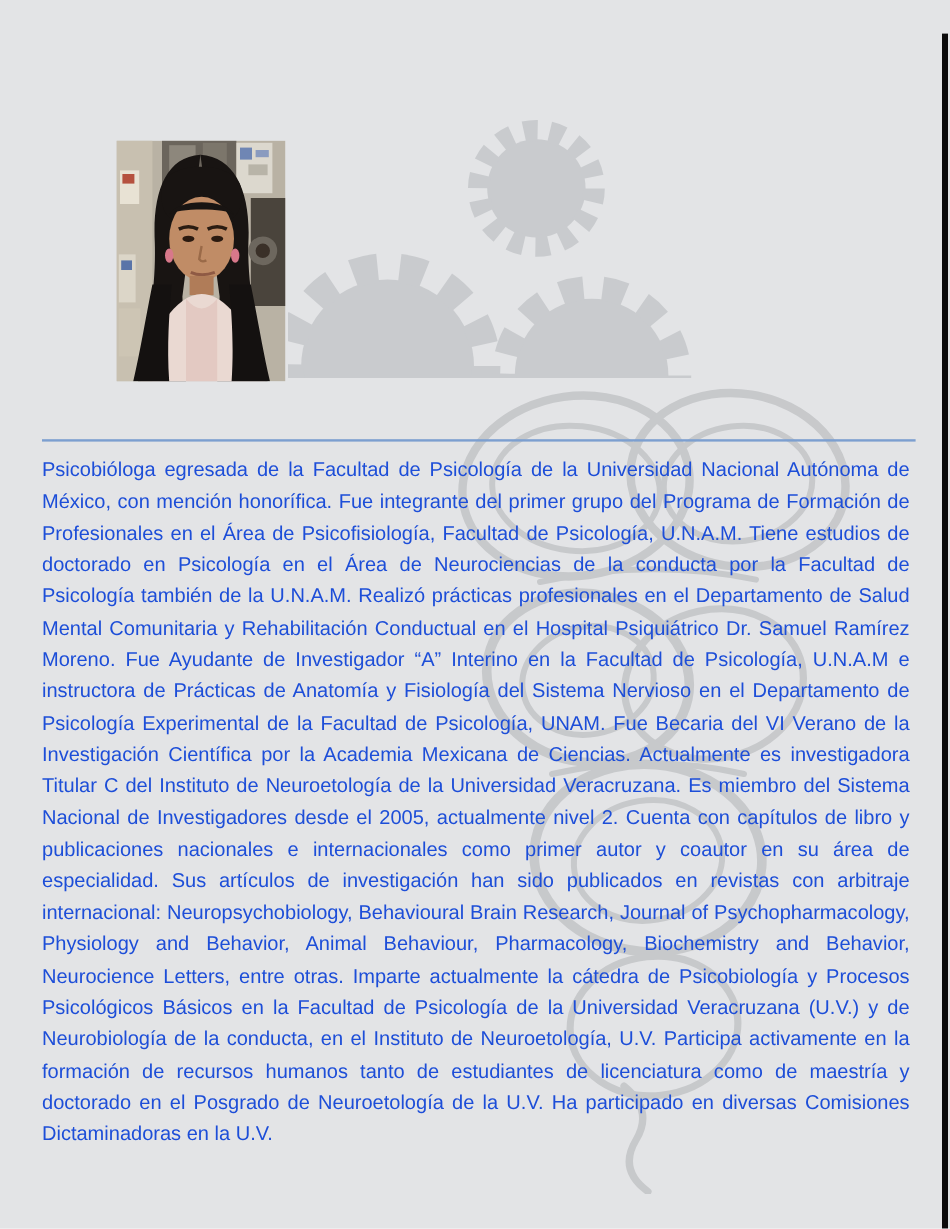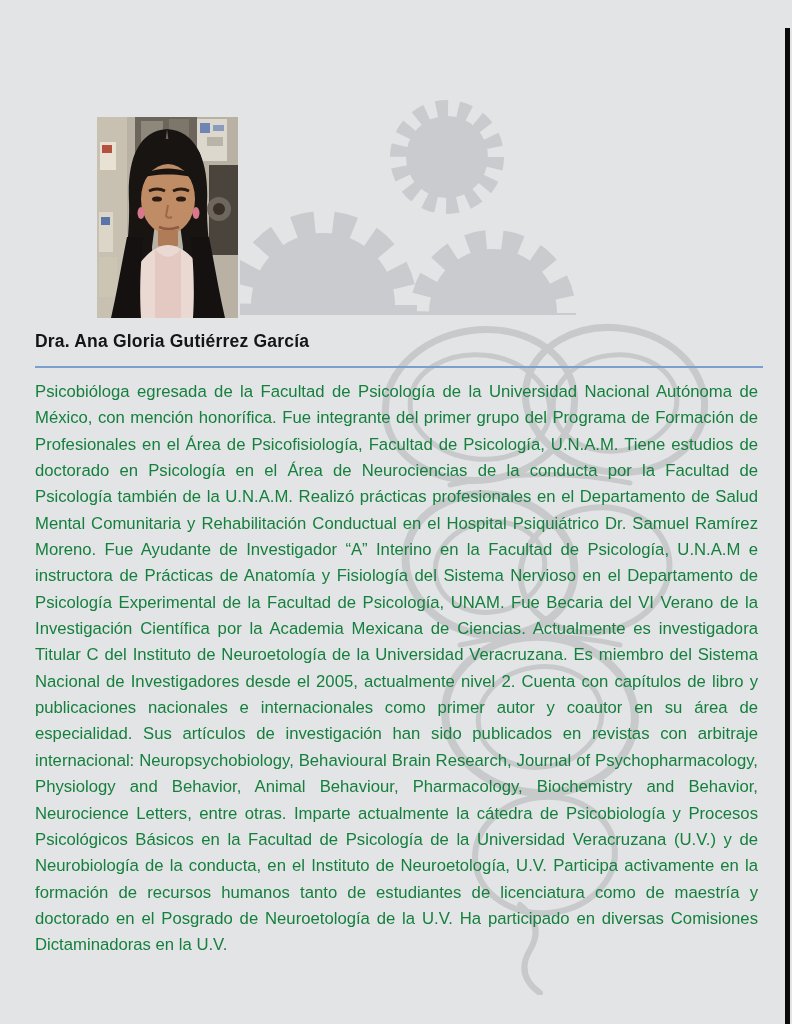--- a/index.html
+++ b/index.html
@@ -66,21 +66,21 @@
     letter-spacing: 0.2px;
     z-index: 1;
   }
   .rule {
     position: absolute; left: 35px; top: 366px; width: 728px; margin: 0;
     border: none; border-top: 2px solid #7c9fd0;
     z-index: 1;
   }
   .bio {
     position: absolute; left: 35px; top: 379px; width: 723px; margin: 0;
-    font-size: 16.7px; line-height: 26.35px; color: #15803d;
+    font-size: 16.7px; line-height: 26.35px; color: #1d4ed8;
     text-align: justify;
     z-index: 1;
   }
 </style>
 </head>
 <body>
 
 <div class="page">
 
 
@@ -160,19 +160,18 @@
       <ellipse cx="265" cy="255" rx="75" ry="62" stroke-width="6" transform="rotate(-12 265 255)"></ellipse>
       <ellipse cx="210" cy="400" rx="95" ry="78" stroke-width="8" transform="rotate(5 210 400)"></ellipse>
       <ellipse cx="210" cy="402" rx="62" ry="50" stroke-width="5" transform="rotate(-9 210 402)"></ellipse>
       <ellipse cx="215" cy="540" rx="70" ry="58" stroke-width="6" transform="rotate(-6 215 540)"></ellipse>
       <path d="M190,590 Q215,610 200,635 Q185,660 210,678" stroke-width="6"></path>
       <path d="M120,170 Q210,150 300,168" stroke-width="5"></path>
       <path d="M130,330 Q210,312 290,330" stroke-width="5"></path>
     </g>
   </svg>
 
-  <h1 class="name">Dra. Ana Gloria Gutiérrez García</h1>
 
   <hr class="rule">
 
   <p class="bio">Psicobióloga egresada de la Facultad de Psicología de la Universidad Nacional Autónoma de México, con mención honorífica. Fue integrante del primer grupo del Programa de Formación de Profesionales en el Área de Psicofisiología, Facultad de Psicología, U.N.A.M. Tiene estudios de doctorado en Psicología en el Área de Neurociencias de la conducta por la Facultad de Psicología también de la U.N.A.M. Realizó prácticas profesionales en el Departamento de Salud Mental Comunitaria y Rehabilitación Conductual en el Hospital Psiquiátrico Dr. Samuel Ramírez Moreno. Fue Ayudante de Investigador “A” Interino en la Facultad de Psicología, U.N.A.M e instructora de Prácticas de Anatomía y Fisiología del Sistema Nervioso en el Departamento de Psicología Experimental de la Facultad de Psicología, UNAM. Fue Becaria del VI Verano de la Investigación Científica por la Academia Mexicana de Ciencias. Actualmente es investigadora Titular C del Instituto de Neuroetología de la Universidad Veracruzana. Es miembro del Sistema Nacional de Investigadores desde el 2005, actualmente nivel 2. Cuenta con capítulos de libro y publicaciones nacionales e internacionales como primer autor y coautor en su área de especialidad. Sus artículos de investigación han sido publicados en revistas con arbitraje internacional: Neuropsychobiology, Behavioural Brain Research, Journal of Psychopharmacology, Physiology and Behavior, Animal Behaviour, Pharmacology, Biochemistry and Behavior, Neurocience Letters, entre otras. Imparte actualmente la cátedra de Psicobiología y Procesos Psicológicos Básicos en la Facultad de Psicología de la Universidad Veracruzana (U.V.) y de Neurobiología de la conducta, en el Instituto de Neuroetología, U.V. Participa activamente en la formación de recursos humanos tanto de estudiantes de licenciatura como de maestría y doctorado en el Posgrado de Neuroetología de la U.V. Ha participado en diversas Comisiones Dictaminadoras en la U.V.</p>
 
 </div>
 
 </body></html>

